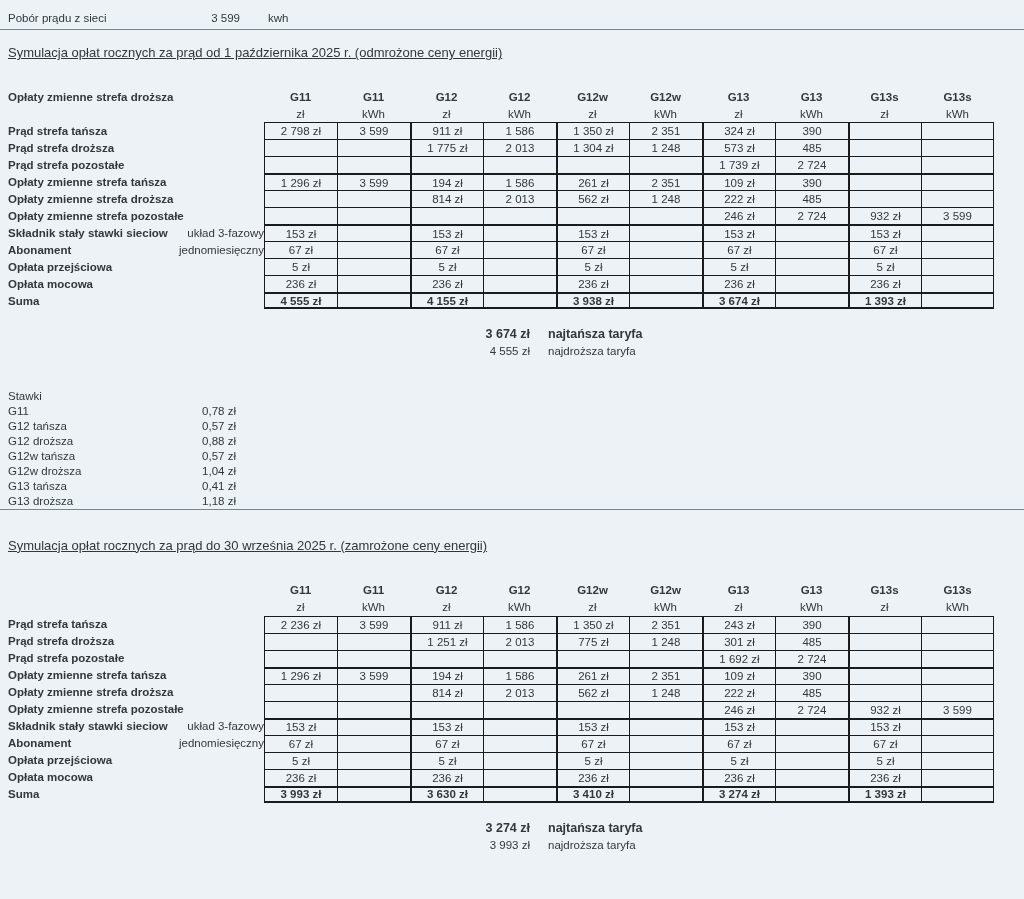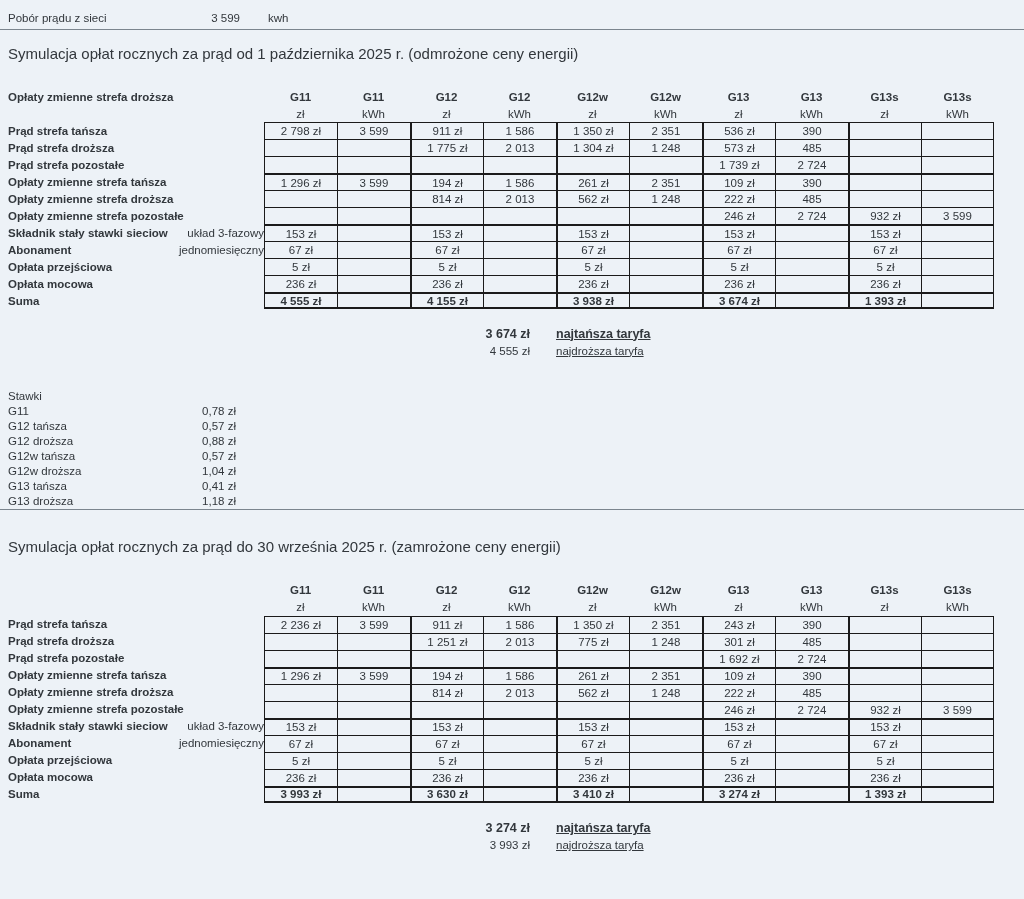--- a/index.html
+++ b/index.html
@@ -11,40 +11,40 @@
     color:#32373c;
     overflow:hidden;
   }
   .topline{display:flex;align-items:center;padding:7px 0 0 8px;height:22px;}
   .t-label{width:192px;}
   .t-value{width:40px;text-align:right;}
   .t-unit{margin-left:28px;}
   hr.rule{border:none;border-top:1px solid #7b858e;margin:0;}
   .rule1{margin-top:8px;}
   .rule2{margin-top:16px;}
-  .section-title{margin:15px 3px 0 8px;font-size:15px;height:17px;}
+  .section-title{margin:15px 3px 0 8px;font-size:13px;height:17px;text-decoration:underline;}
   .section-title.second{margin-top:28px;}
   .sim-table{
     display:grid;
     grid-template-columns:256px repeat(10,73px);
     grid-auto-rows:17px;
     margin:26px 0 0 8px;
   }
   .sim-table.second{margin-top:27px;}
   .c{display:flex;align-items:center;justify-content:center;box-sizing:border-box;white-space:nowrap;overflow:visible;}
   .h-name{font-weight:bold;}
   .corner{justify-content:flex-start;font-weight:bold;}
   .lbl{justify-content:space-between;font-weight:bold;}
   .lbl .note{font-weight:normal;}
   .val.b{font-weight:bold;}
   .summary{margin-left:8px;margin-top:16px;}
   .summary.second{margin-top:17px;}
   .sum-line{display:flex;height:17px;align-items:center;}
   .sum-line .s-val{width:522px;text-align:right;}
-  .sum-line .s-lbl{margin-left:26px;text-decoration:underline;}
+  .sum-line .s-lbl{margin-left:18px;}
   .sum-line.primary{font-weight:bold;font-size:12.5px;}
   .stawki{margin:29px 0 0 8px;}
   .st-row{display:flex;height:15.1px;align-items:center;}
   .st-title{height:15.1px;display:flex;align-items:center;}
   .st-label{width:150px;}
   .st-value{width:78px;text-align:right;}
 </style>
 </head>
 <body>
 
@@ -83,21 +83,21 @@
     <div class="c h-unit">kWh</div>
     <div class="c lbl">
       <span>Prąd strefa tańsza</span>
     </div>
     <div class="c val" style="border-left: 1.5px solid rgb(27, 27, 27); border-top: 1.5px solid rgb(27, 27, 27);">2 798 zł</div>
     <div class="c val" style="border-left: 1px solid rgb(27, 27, 27); border-top: 1.5px solid rgb(27, 27, 27);">3 599</div>
     <div class="c val" style="border-left: 2px solid rgb(27, 27, 27); border-top: 1.5px solid rgb(27, 27, 27);">911 zł</div>
     <div class="c val" style="border-left: 1px solid rgb(27, 27, 27); border-top: 1.5px solid rgb(27, 27, 27);">1 586</div>
     <div class="c val" style="border-left: 2px solid rgb(27, 27, 27); border-top: 1.5px solid rgb(27, 27, 27);">1 350 zł</div>
     <div class="c val" style="border-left: 1px solid rgb(27, 27, 27); border-top: 1.5px solid rgb(27, 27, 27);">2 351</div>
-    <div class="c val" style="border-left: 2px solid rgb(27, 27, 27); border-top: 1.5px solid rgb(27, 27, 27);">536 zł</div>
+    <div class="c val" style="border-left: 2px solid rgb(27, 27, 27); border-top: 1.5px solid rgb(27, 27, 27);">324 zł</div>
     <div class="c val" style="border-left: 1px solid rgb(27, 27, 27); border-top: 1.5px solid rgb(27, 27, 27);">390</div>
     <div class="c val" style="border-left: 2px solid rgb(27, 27, 27); border-top: 1.5px solid rgb(27, 27, 27);"></div>
     <div class="c val" style="border-left: 1px solid rgb(27, 27, 27); border-right: 1.5px solid rgb(27, 27, 27); border-top: 1.5px solid rgb(27, 27, 27);"></div>
     <div class="c lbl">
       <span>Prąd strefa droższa</span>
     </div>
     <div class="c val" style="border-left: 1.5px solid rgb(27, 27, 27); border-top: 1px solid rgb(27, 27, 27);"></div>
     <div class="c val" style="border-left: 1px solid rgb(27, 27, 27); border-top: 1px solid rgb(27, 27, 27);"></div>
     <div class="c val" style="border-left: 2px solid rgb(27, 27, 27); border-top: 1px solid rgb(27, 27, 27);">1 775 zł</div>
     <div class="c val" style="border-left: 1px solid rgb(27, 27, 27); border-top: 1px solid rgb(27, 27, 27);">2 013</div>

